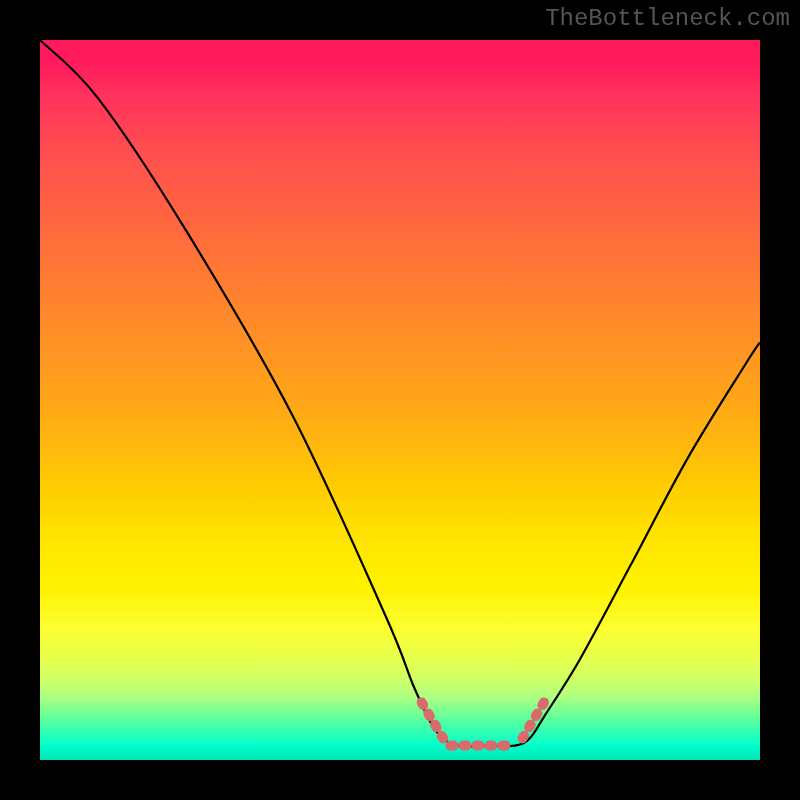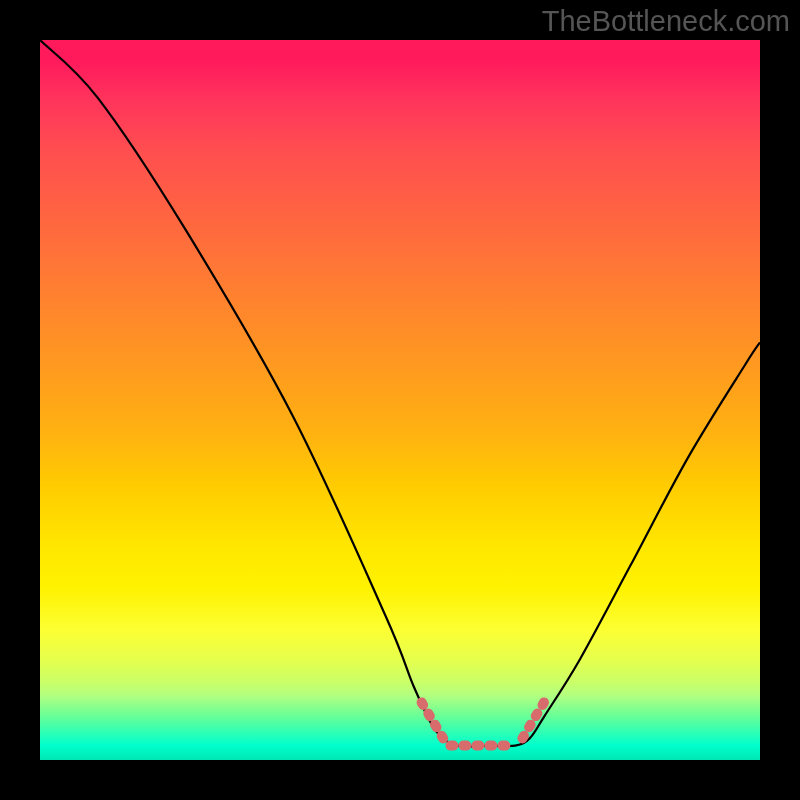--- a/index.html
+++ b/index.html
@@ -9,22 +9,22 @@
     height: 800px;
     background: #000;
     position: relative;
     overflow: hidden;
   }
   .watermark {
     position: absolute;
     top: 5px;
     right: 10px;
     color: #555;
-    font-family: Liberation Sans, sans-serif;
-    font-size: 29px;
+    font-family: Liberation Mono, monospace;
+    font-size: 24px;
     z-index: 10;
   }
   .chart-area {
     position: absolute;
     left: 40px;
     top: 40px;
     width: 720px;
     height: 720px;
     overflow: hidden;
   }

